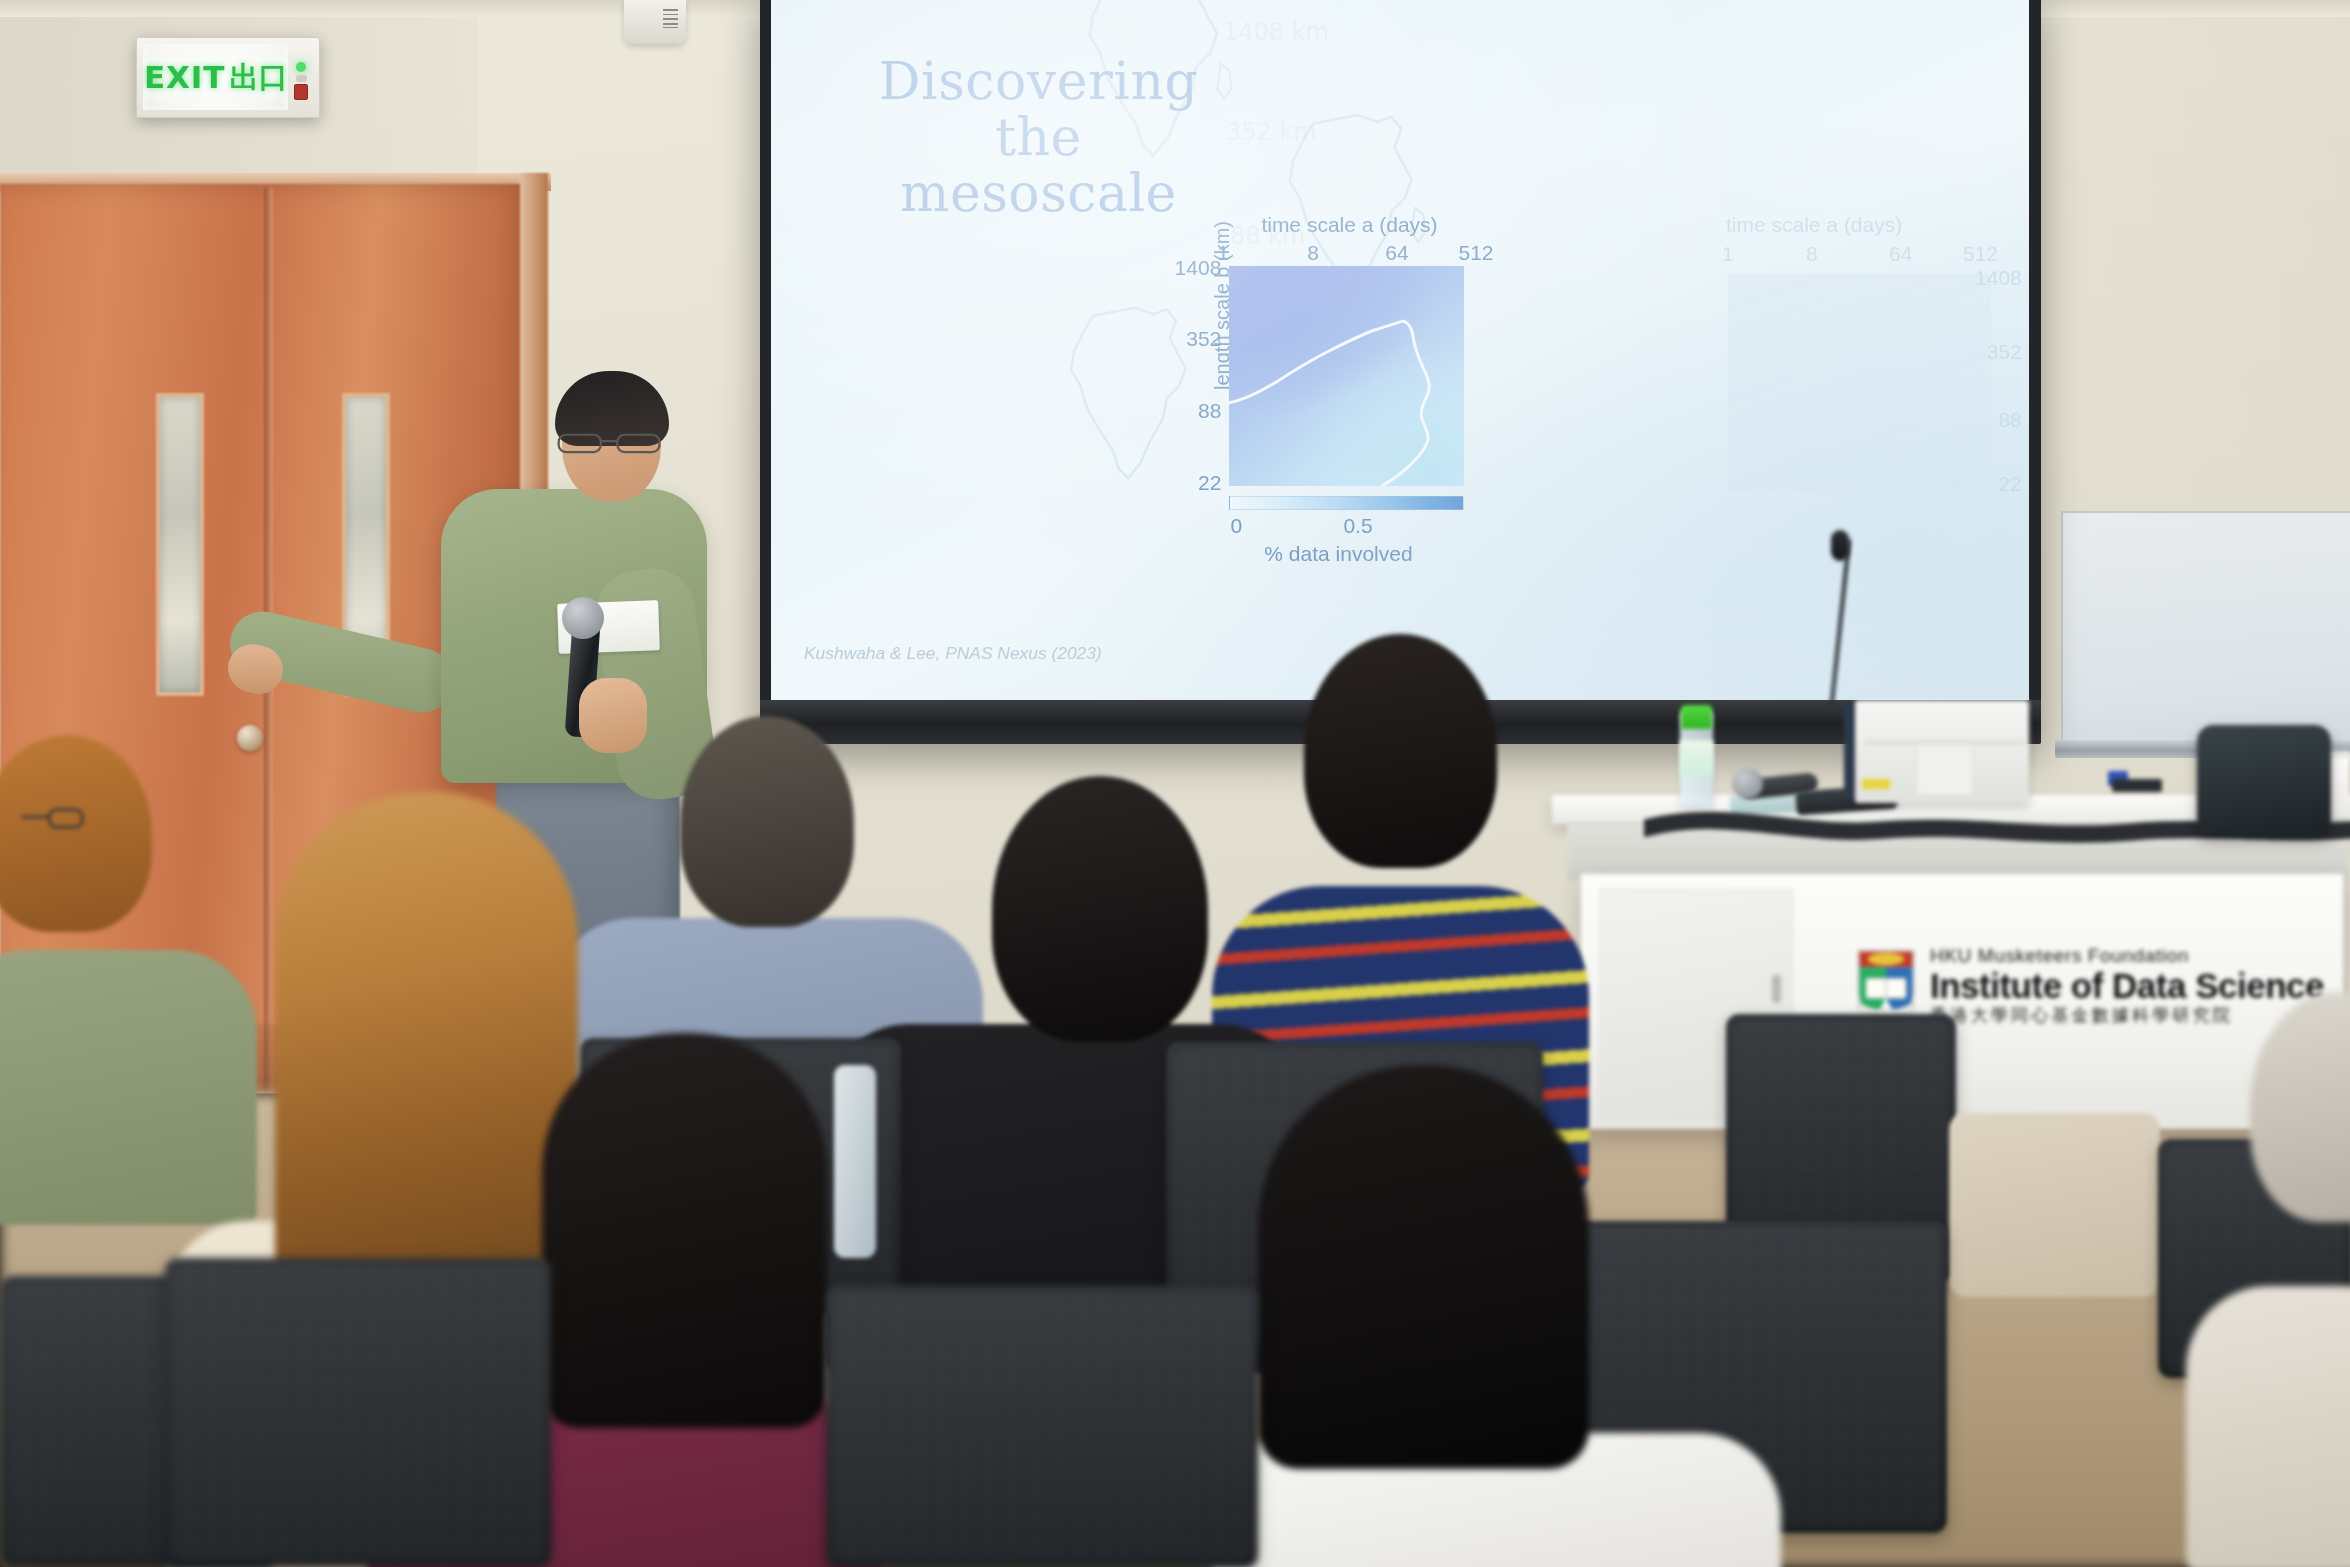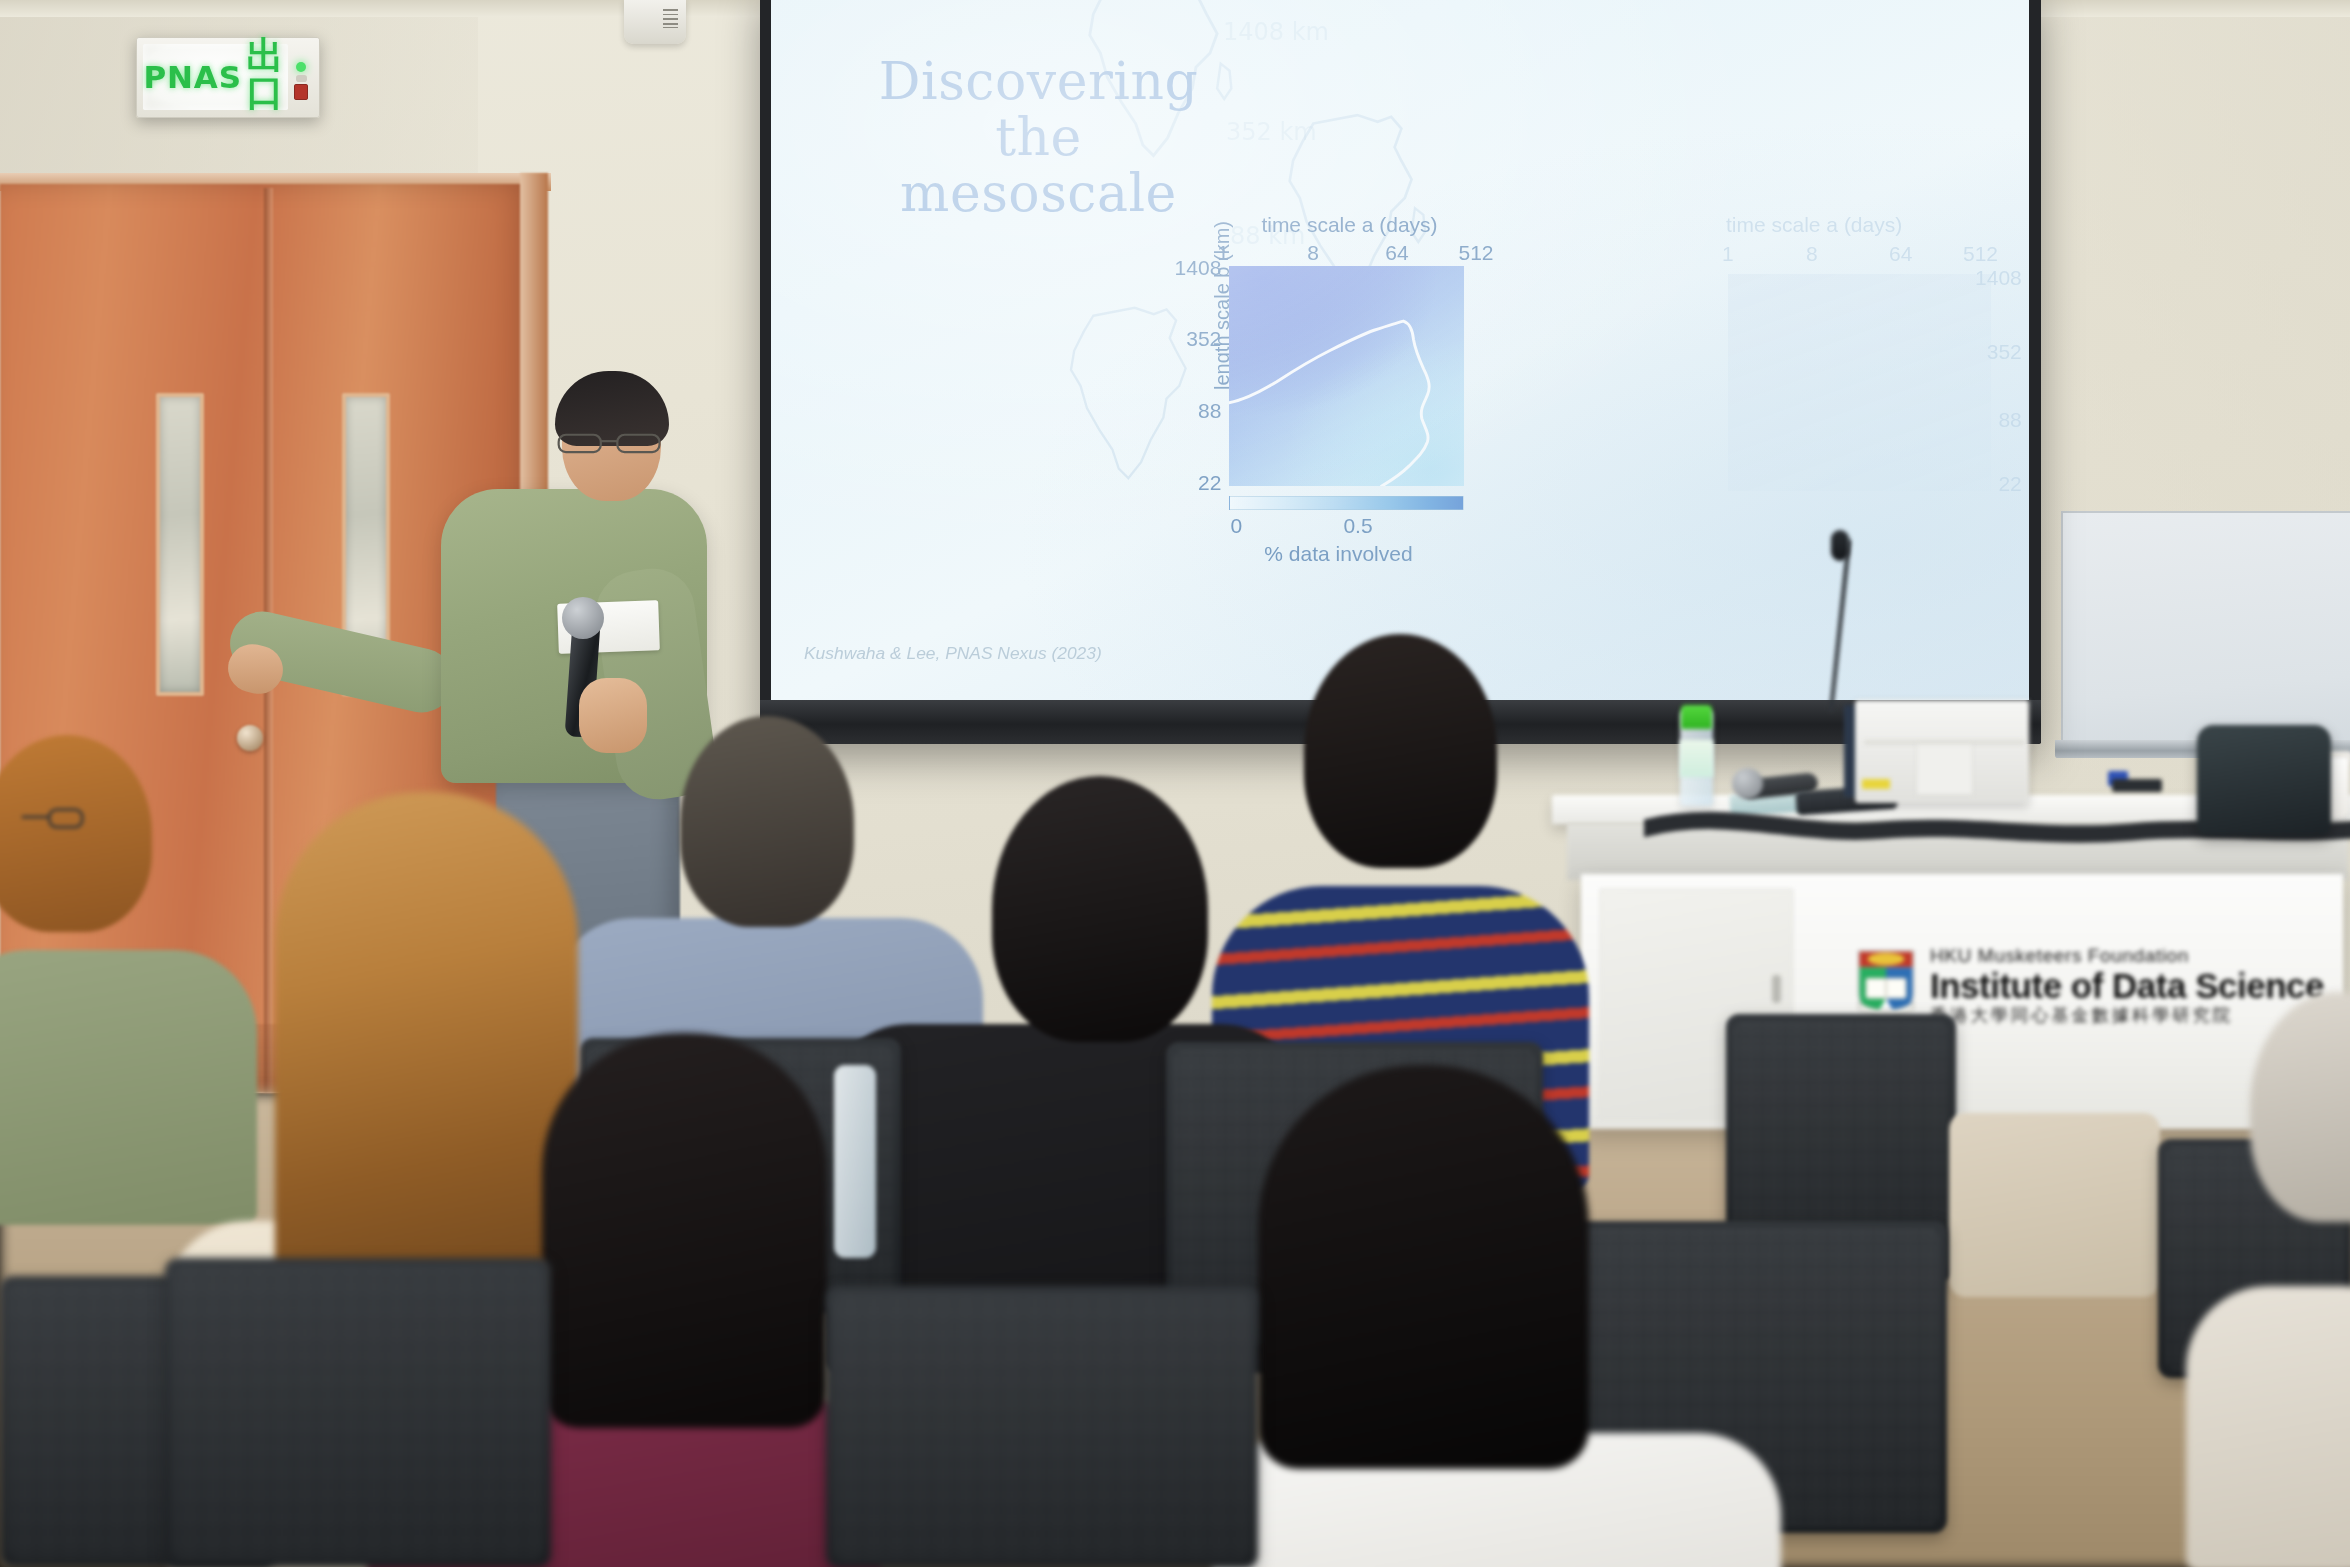--- a/index.html
+++ b/index.html
@@ -28,21 +28,21 @@
   
   .exit-sign{position:absolute;left:136px;top:37px;width:184px;height:81px;
     background:linear-gradient(180deg,#f5f4ef,#e4e2d8);border-radius:2.8px;
     box-shadow:0 4.6px 14.7px rgba(0,0,0,.25);border:1.8px solid #cfccc0;}
   .exit-panel{position:absolute;left:6.4px;top:6.4px;width:145px;height:66px;
     background:radial-gradient(ellipse at 50% 45%,#ffffff 0%,#f7f8f5 70%,#e9eae4 100%);
     border-radius:1.8px;display:flex;align-items:center;justify-content:center;gap:4.6px;
     box-shadow:inset 0 0 9.2px rgba(255,255,255,.95);}
   .exit-txt{font-family:"DejaVu Sans", sans-serif;font-weight:700;font-size:31px;letter-spacing:0.9px;
     color:#2bbf4a;text-shadow:0 0 6.4px rgba(60,220,90,.65);line-height:1;}
-  .exit-cjk{font-family:Liberation Mono, monospace;font-weight:700;font-size:37px;color:#2bbf4a;
+  .exit-cjk{font-family:Liberation Serif, serif;font-weight:700;font-size:29px;color:#2bbf4a;
     text-shadow:0 0 6.4px rgba(60,220,90,.65);line-height:1;}
   .exit-led{position:absolute;right:13px;top:24px;width:10px;height:10px;border-radius:50%;
     background:#4ce06a;box-shadow:0 0 8.3px #63ec80;}
   .exit-btn{position:absolute;right:11px;top:46px;width:13.8px;height:15.6px;border-radius:1.8px;
     background:#b4352b;border:0.9px solid #8a2a22;}
   .exit-knob{position:absolute;right:12px;top:37px;width:11px;height:7.3px;border-radius:2.8px;background:#cfccc2;}
 
   
   .door{position:absolute;left:0px;top:184px;width:533px;height:909px;
     background:linear-gradient(95deg,#cf7a4f 0%,#d88a5c 18%,#c9724a 42%,#d98f60 62%,#c06c44 85%,#b86640 100%);
@@ -263,21 +263,21 @@
   <div class="wall-left-shade"></div>
   <div class="wall-right-shade"></div>
   <div class="ceiling-edge"></div>
 
   <div class="detector">
       <span class="vent"></span>
     </div>
 
   <div class="exit-sign">
     <div class="exit-panel">
-      <span class="exit-txt">PNAS</span>
+      <span class="exit-txt">EXIT</span>
       <span class="exit-cjk">出口</span>
     </div>
     <span class="exit-led"></span>
     <span class="exit-knob"></span>
     <span class="exit-btn"></span>
   </div>
 
   <div class="door-frame"></div>
   <div class="door far-blur"></div>
   <div class="door-split far-blur"></div>

